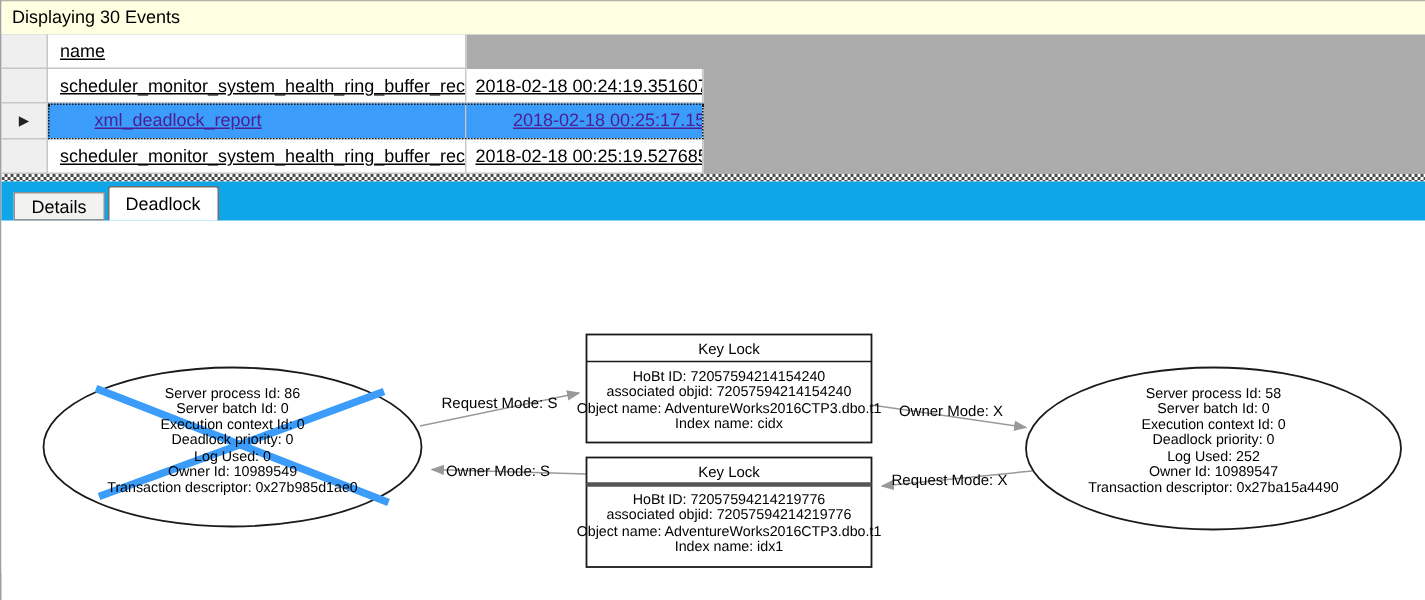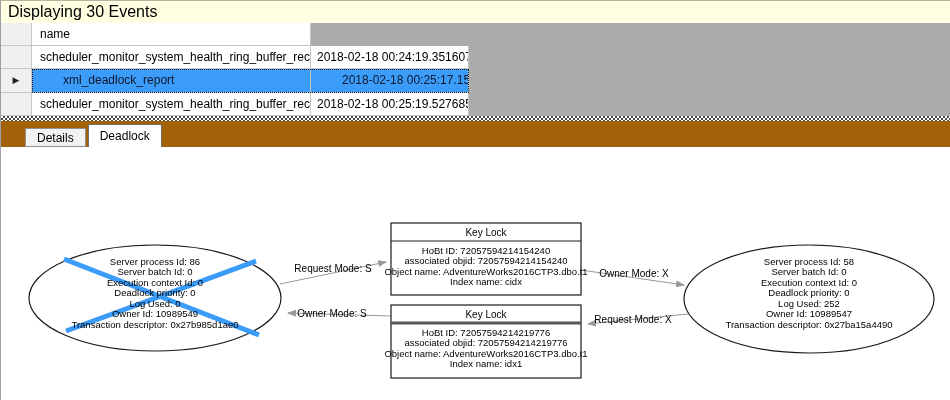--- a/index.html
+++ b/index.html
@@ -6,61 +6,61 @@
   html,body { margin:0; padding:0; }
   body {
     width:950px; height:400px; background:#fff;
     font-family:"Liberation Sans", sans-serif; color:#000;
     overflow:hidden;
   }
   .app { width:950px; height:400px; border-left:1px solid #9aA0a6; border-top:1px solid #b6b2a4; }
 
   
   .info-bar {
-    height:22px; background:#FFFFE1; font-size:16px;
+    height:22px; background:#FFFFE1; font-size:12px;
     line-height:21px; padding-left:7px; color:#000;
   }
 
   
   .grid { height:93px; background:#ABABAB; }
   .trow { display:flex; height:23px; }
   .trow.sel-row { height:24px; }
   .sel-cell {
     width:31px; background:#EFEFEF;
     border-right:1px solid #C6C6C6; border-bottom:1px solid #C6C6C6;
     display:flex; align-items:center; justify-content:center;
   }
   .row-cells { display:flex; }
   .cell {
     background:#fff; font-size:12px; line-height:22px;
     border-right:1px solid #C6C6C6; border-bottom:1px solid #C6C6C6;
-    white-space:nowrap; overflow:hidden;
+    white-space:nowrap; overflow:hidden;text-decoration:underline;
   }
   .cell.c-name { width:279px; padding-left:8px; }
   .cell.c-ts   { width:158px; padding-left:6px; }
   .hdr .cell { background:#fff; }
-  .sel-row .cell { background:#3B9CFA; color:#0f172a;padding-left:31px; }
+  .sel-row .cell { background:#3B9CFA; color:#4c1d95;padding-left:31px; }
   .sel-row .row-cells { outline:1px dotted #1a1a1a; outline-offset:-1px; }
   .marker { color:#222; font-size:9px; line-height:9px; }
 
   
   .splitter {
     height:5px; background-color:#fff;
     background-image:repeating-conic-gradient(#4a4a4a 0% 25%, #ffffff 0% 50%);
     background-size:4px 4px;
   }
 
   
   .event-bar {
     height:18px; background:#F0F0F0; font-size:12px;
     line-height:17px; padding-left:7px;
   }
   .tabstrip {
-    height:26px; background:#a16207; display:flex;
-    align-items:flex-end; padding-left:24px; position:relative;
+    height:26px; background:#0ea5e9; display:flex;
+    align-items:flex-end; padding-left:8px; position:relative;
   }
   .tab {
     font-size:12px; padding:0 11px; display:flex; align-items:center;
     white-space:nowrap;
   }
   .tab.inactive {
     height:19px; background:#F2F2F1; border:1px solid #919191;
     margin-right:2px;
   }
   .tab.active {

